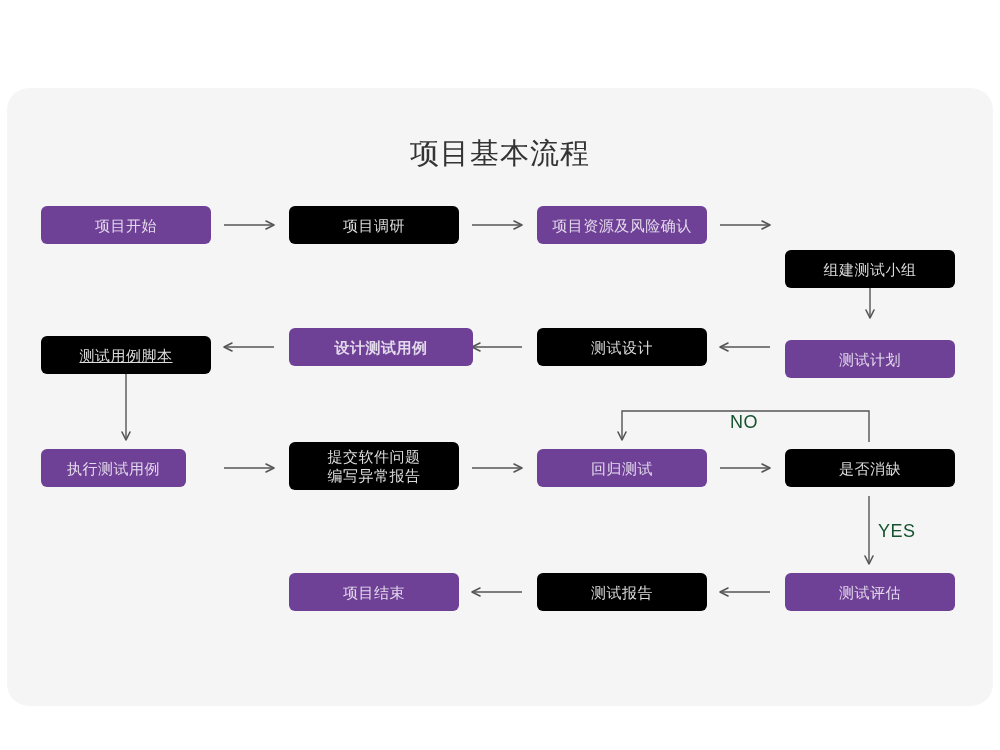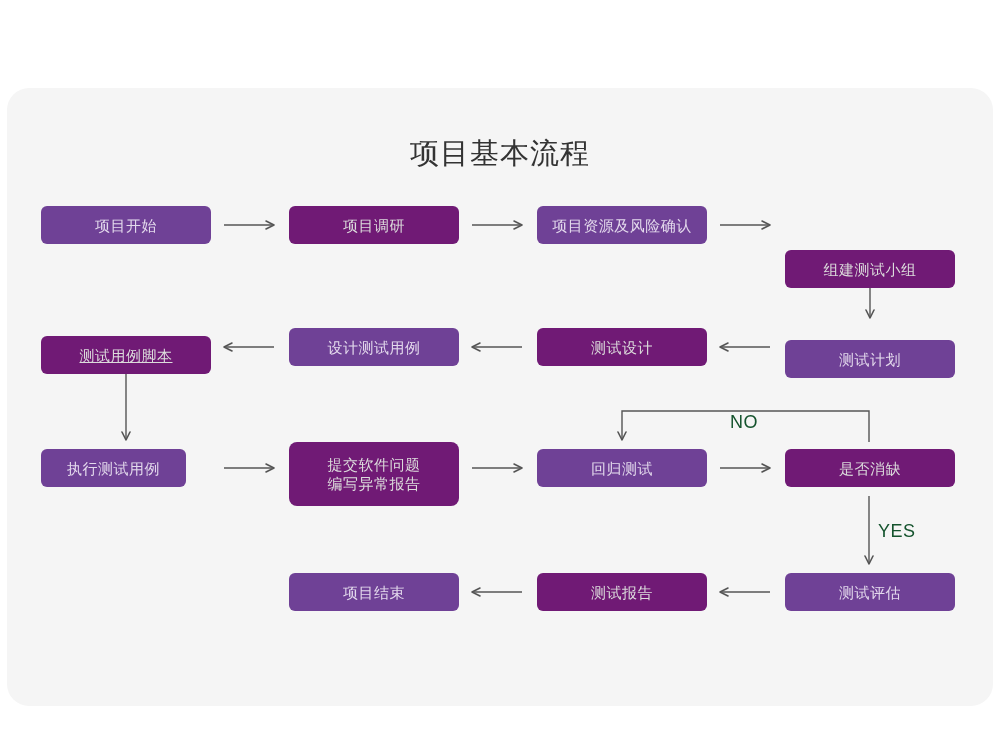--- a/index.html
+++ b/index.html
@@ -49,26 +49,25 @@
     line-height: 19px;
     box-sizing: border-box;
     white-space: pre-line;
     letter-spacing: 0.5px;
   }
   .node.purple {
     background: #6f4196;
     color: #e3d9ec;
   }
   .node.gray {
-    background: #701a75;
+    background: #000000;
     color: #dcdcdc;
   }
   .node.tall {
-    height: 64px;
-    border-radius: 8px;
+    height: 48px;
   }
   .edge-label {
     position: absolute;
     font-size: 18px;
     color: #14532d;
     letter-spacing: 0.5px;
   }
   svg.links {
     position: absolute;
     left: 0;
@@ -148,21 +147,21 @@
     </g>
   </svg>
 
   <div class="node purple" style="left:41px; top:206px; width:170px;">项目开始</div>
   <div class="node gray" style="left:289px; top:206px; width:170px;">项目调研</div>
   <div class="node purple" style="left:537px; top:206px; width:170px;">项目资源及风险确认</div>
   <div class="node gray" style="left:785px; top:206px; width:170px;margin-top:44px;">组建测试小组</div>
 
   <div class="node purple" style="left:785px; top:328px; width:170px;margin-top:12px;">测试计划</div>
   <div class="node gray" style="left:537px; top:328px; width:170px;">测试设计</div>
-  <div class="node purple" style="left:289px; top:328px; width:170px;">设计测试用例</div>
+  <div class="node purple" style="left:289px; top:328px; width:184px;font-weight:bold;">设计测试用例</div>
   <div class="node gray" style="left:41px; top:336px; width:170px;text-decoration:underline;">测试用例脚本</div>
 
   <div class="node purple" style="left:41px; top:449px; width:145px;">执行测试用例</div>
   <div class="node gray tall" style="left:289px; top:442px; width:170px;">提交软件问题
 编写异常报告</div>
   <div class="node purple" style="left:537px; top:449px; width:170px;">回归测试</div>
   <div class="node purple" style="left:785px; top:573px; width:170px;">测试评估</div>
 
   <div class="node gray" style="left:785px; top:449px; width:170px;">是否消缺</div>
   <div class="node gray" style="left:537px; top:573px; width:170px;">测试报告</div>

